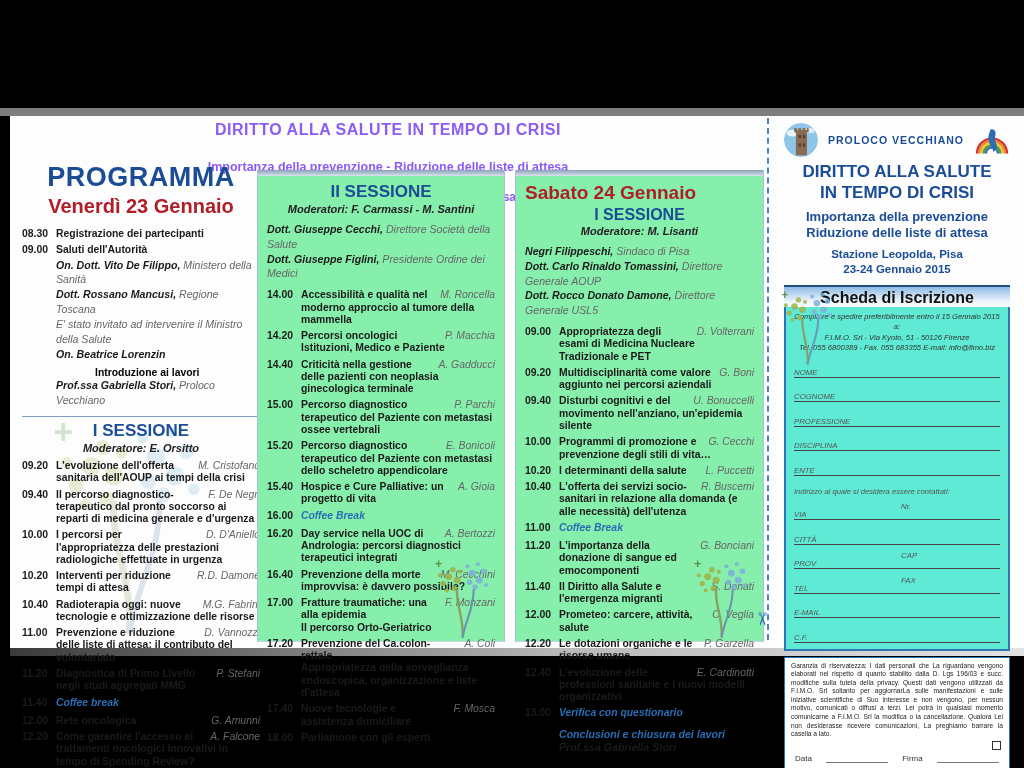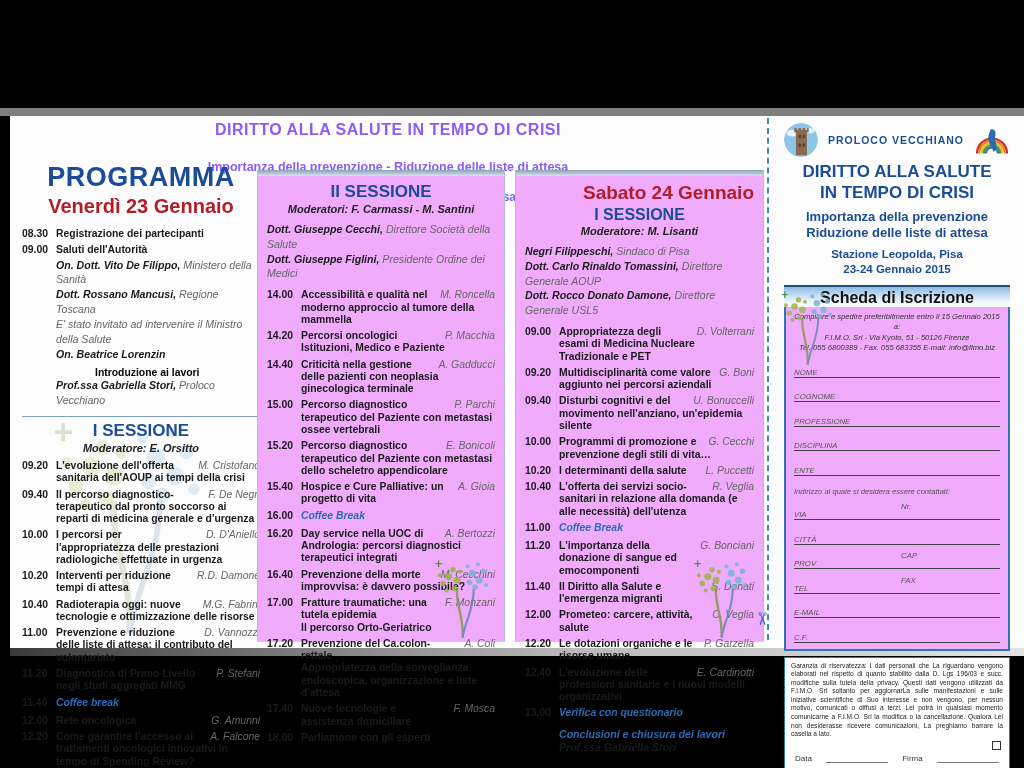--- a/index.html
+++ b/index.html
@@ -25,35 +25,35 @@
   .e-speaker{float:right;font-style:italic;font-weight:normal;color:#666;margin-left:8px;}
   .entry.break .e-title{color:#2a6db5;font-style:italic;}
   .entry.break{margin-top:2px;margin-bottom:6px;}
 
   .person{font-size:10.6px;line-height:1.4;color:#1a1a1a;}
   .p-name{font-weight:bold;font-style:italic;}
   .p-role{font-style:italic;color:#666;}
 
   .sess-title{text-align:center;color:#1b4c96;font-weight:bold;font-size:17px;}
   .sess-mod{text-align:center;font-weight:bold;font-style:italic;font-size:11px;color:#222;margin-top:1px;}
-  .day-red{text-align:right;color:#b01e28;font-weight:bold;font-size:19px;}
+  .day-red{text-align:left;color:#b01e28;font-weight:bold;font-size:19px;}
 
   
   .col1{position:absolute;left:12px;top:46px;width:238px;}
   .c1-title{text-align:center;color:#1b4c96;font-weight:bold;font-size:27px;letter-spacing:.5px;}
   .c1-day{text-align:center;color:#b01e28;font-weight:bold;font-size:20px;margin:2px 0 10px;}
   .intro-sub{margin:1px 0 6px 34px;}
   .intro-label{font-weight:bold;font-size:10.4px;margin-left:34px;margin-top:6px;padding-left:39px;}
   .c1-sep{border-top:1.5px solid #7f9fc0;margin:8px 0 4px;}
   .c1-session{margin-bottom:6px;}
   .watermark{position:absolute;left:28px;top:268px;width:190px;height:260px;opacity:.22;pointer-events:none;}
 
   
   .colbox{position:absolute;top:54px;height:472px;border-left:1px solid #a9c0d6;
-          border-right:1px solid #a9c0d6;border-bottom:1px solid #c6d4e2;background:#f0abfc;}
+          border-right:1px solid #a9c0d6;border-bottom:1px solid #c6d4e2;background:#86efac;}
   .colbox .bar{height:6px;background:linear-gradient(to bottom,#8aa2b8,#d8e2ec);}
   .col2{left:247px;width:248px;}
   .col3{left:505px;width:249px;}
   .colbox .inner{padding:6px 9px 4px;position:relative;height:calc(100% - 6px);}
   .mod-block{margin:7px 0 8px;}
   .tree-corner{position:absolute;right:4px;bottom:2px;width:72px;height:90px;opacity:.9;}
 
   
   .concl{margin:8px 0 0 34px;font-size:10.6px;line-height:1.3;}
   .concl-t{color:#2a6db5;font-weight:bold;font-style:italic;}
@@ -70,21 +70,21 @@
   .r-proloco{color:#1b4c96;font-weight:bold;font-size:10.5px;letter-spacing:1px;}
   .logo-circle{width:34px;height:34px;border-radius:50%;overflow:hidden;flex:0 0 34px;}
   .r-title{color:#1b4c96;font-weight:bold;font-size:17px;text-align:center;line-height:1.25;margin-top:4px;}
   .r-sub{color:#1b4c96;font-weight:bold;font-size:13px;text-align:center;line-height:1.3;margin-top:5px;}
   .r-loc{color:#1b4c96;font-weight:bold;font-size:11.5px;text-align:center;line-height:1.3;margin-top:5px;}
   .r-tree{position:absolute;left:2px;top:162px;width:66px;height:90px;opacity:.85;}
 
   .scheda-bar{margin:8px 10px 0;height:22px;background:linear-gradient(to bottom,#8fbbe4,#eaf3fb 70%,#fff);
               border-top:2px solid #1f4e79;text-align:center;}
   .scheda-bar span{font-size:16px;font-weight:bold;color:#111;line-height:22px;}
-  .formbox{margin:0 10px;border:2px solid #2e75b6;border-top:none;padding:5px 8px 6px;background:#f0abfc;}
+  .formbox{margin:0 10px;border:2px solid #2e75b6;border-top:none;padding:5px 8px 6px;background:#5eead4;}
   .form-instr{font-size:7.6px;font-style:italic;color:#333;text-align:center;line-height:1.35;}
   .frow{position:relative;border-bottom:1px solid #444;margin-top:13.5px;height:11px;}
   .frow .f1{position:absolute;left:0;bottom:0;font-size:7.8px;font-style:italic;color:#555;}
   .frow .f2{position:absolute;left:52%;bottom:8px;font-size:7.8px;font-style:italic;color:#555;}
   .addr-note{font-size:7.6px;font-style:italic;color:#555;margin-top:11px;}
 
   .privbox{margin:6px 10px 0;border:1px solid #2e75b6;padding:4px 6px;background:#fff;}
   .priv-text{font-size:6.6px;color:#222;line-height:1.3;text-align:justify;}
   .priv-check{width:9px;height:9px;border:1px solid #333;margin:2px 2px 0 auto;}
   .sigrow{display:flex;gap:14px;margin:4px 4px 2px;font-size:8px;color:#333;align-items:flex-end;}
@@ -305,21 +305,21 @@
             </div>
             <div class="entry">
               <span class="e-time">16.40</span>
               <span class="e-body">
                 <span class="e-speaker">M. Cecchini</span><span class="e-title">Prevenzione della morte improvvisa: è davvero possibile?</span>
               </span>
             </div>
             <div class="entry">
               <span class="e-time">17.00</span>
               <span class="e-body">
-                <span class="e-speaker">F. Monzani</span><span class="e-title">Fratture traumatiche: una tutela epidemia
+                <span class="e-speaker">F. Monzani</span><span class="e-title">Fratture traumatiche: una alla epidemia
 Il percorso Orto-Geriatrico</span>
               </span>
             </div>
             <div class="entry">
               <span class="e-time">17.20</span>
               <span class="e-body">
                 <span class="e-speaker">A. Coli</span><span class="e-title">Prevenzione del Ca.colon-rettale
 Appropriatezza della sorveglianza endoscopica, organizzazione e liste d'attesa</span>
               </span>
             </div>
@@ -413,21 +413,21 @@
             </div>
             <div class="entry">
               <span class="e-time">10.20</span>
               <span class="e-body">
                 <span class="e-speaker">L. Puccetti</span><span class="e-title">I determinanti della salute</span>
               </span>
             </div>
             <div class="entry">
               <span class="e-time">10.40</span>
               <span class="e-body">
-                <span class="e-speaker">R. Veglia</span><span class="e-title">L'offerta dei servizi socio-sanitari in relazione alla domanda (e alle necessità) dell'utenza</span>
+                <span class="e-speaker">R. Buscemi</span><span class="e-title">L'offerta dei servizi socio-sanitari in relazione alla domanda (e alle necessità) dell'utenza</span>
               </span>
             </div>
             <div class="entry break">
               <span class="e-time">11.00</span>
               <span class="e-body">
                 <span class="e-title">Coffee Break</span>
               </span>
             </div>
             <div class="entry">
               <span class="e-time">11.20</span>

